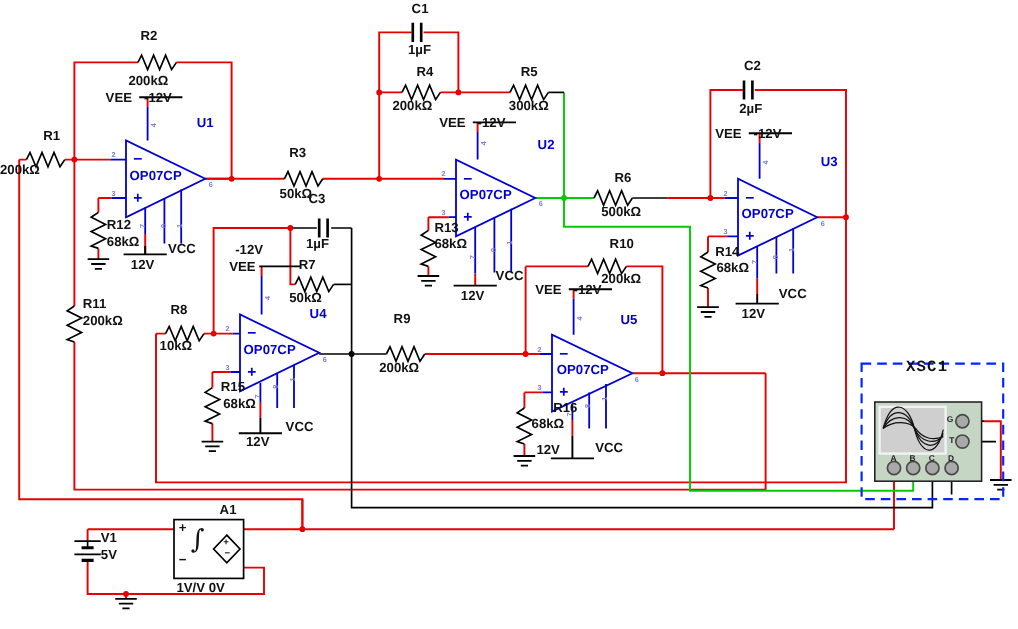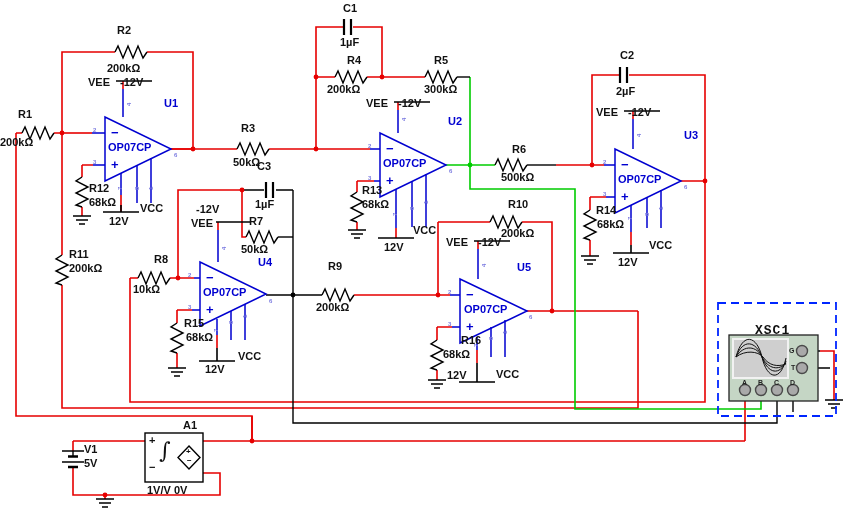--- a/index.html
+++ b/index.html
@@ -180,35 +180,35 @@
     <circle cx="178" cy="278" r="2.4" fill="#e60000"></circle>
         <circle cx="438" cy="295" r="2.4" fill="#e60000"></circle>
     <circle cx="552" cy="311" r="2.4" fill="#e60000"></circle>
         <circle cx="252" cy="441" r="2.4" fill="#e60000"></circle>
     <circle cx="105" cy="495" r="2.4" fill="#e60000"></circle>
         <circle cx="470" cy="165" r="2.4" fill="#00cc00"></circle>
     <circle cx="293" cy="295" r="2.4" fill="#000"></circle>
   </g>
 </svg>
 
-<div class="lbl" style="left:18px;top:108px">R1</div>
+<div class="lbl" style="left:36px;top:108px">R1</div>
 <div class="lbl" style="left:0px;top:136px">200kΩ</div>
 <div class="lbl" style="left:117px;top:24px">R2</div>
 <div class="lbl" style="left:107px;top:62px">200kΩ</div>
 <div class="lbl" style="left:241px;top:122px">R3</div>
 <div class="lbl" style="left:233px;top:156px">50kΩ</div>
 <div class="lbl" style="left:347px;top:54px">R4</div>
 <div class="lbl" style="left:327px;top:83px">200kΩ</div>
 <div class="lbl" style="left:434px;top:54px">R5</div>
 <div class="lbl" style="left:424px;top:83px">300kΩ</div>
 <div class="lbl" style="left:512px;top:143px">R6</div>
 <div class="lbl" style="left:501px;top:171px">500kΩ</div>
 <div class="lbl" style="left:249px;top:215px">R7</div>
 <div class="lbl" style="left:241px;top:243px">50kΩ</div>
-<div class="lbl" style="left:154px;top:253px">R8</div>
+<div class="lbl" style="left:142px;top:253px">R8</div>
 <div class="lbl" style="left:133px;top:283px">10kΩ</div>
 <div class="lbl" style="left:328px;top:260px">R9</div>
 <div class="lbl" style="left:316px;top:301px">200kΩ</div>
 <div class="lbl" style="left:508px;top:198px">R10</div>
 <div class="lbl" style="left:501px;top:227px">200kΩ</div>
 <div class="lbl" style="left:69px;top:248px">R11</div>
 <div class="lbl" style="left:69px;top:262px">200kΩ</div>
 <div class="lbl" style="left:89px;top:182px">R12</div>
 <div class="lbl" style="left:89px;top:196px">68kΩ</div>
 <div class="lbl" style="left:362px;top:184px">R13</div>
@@ -262,21 +262,21 @@
 
 <div class="lbl" style="left:84px;top:443px">V1</div>
 <div class="lbl" style="left:84px;top:457px">5V</div>
 <div class="lbl" style="left:183px;top:419px">A1</div>
 <div class="lbl" style="left:147px;top:484px">1V/V 0V</div>
 <div class="lbl" style="left:149px;top:434px">+</div>
 <div class="lbl" style="left:149px;top:461px">−</div>
 <div class="intg" style="left:159px;top:440px">∫</div>
 <div class="tiny" style="left:186px;top:448px">+</div>
 <div class="tiny" style="left:187px;top:457px">−</div>
-<div class="mono" style="left:755px;top:324px">XSC1</div>
+<div class="mono" style="left:755px;top:299px">XSC1</div>
 <div class="t7" style="left:742px;top:379px">A</div>
 <div class="t7" style="left:758px;top:379px">B</div>
 <div class="t7" style="left:774px;top:379px">C</div>
 <div class="t7" style="left:790px;top:379px">D</div>
 <div class="t7" style="left:789px;top:347px">G</div>
 <div class="t7" style="left:791px;top:364px">T</div>
 
 <div class="sgn" style="left:111px;top:127px">−</div>
 <div class="sgn" style="left:111px;top:159px">+</div>
 <div class="sgn" style="left:386px;top:143px">−</div>

